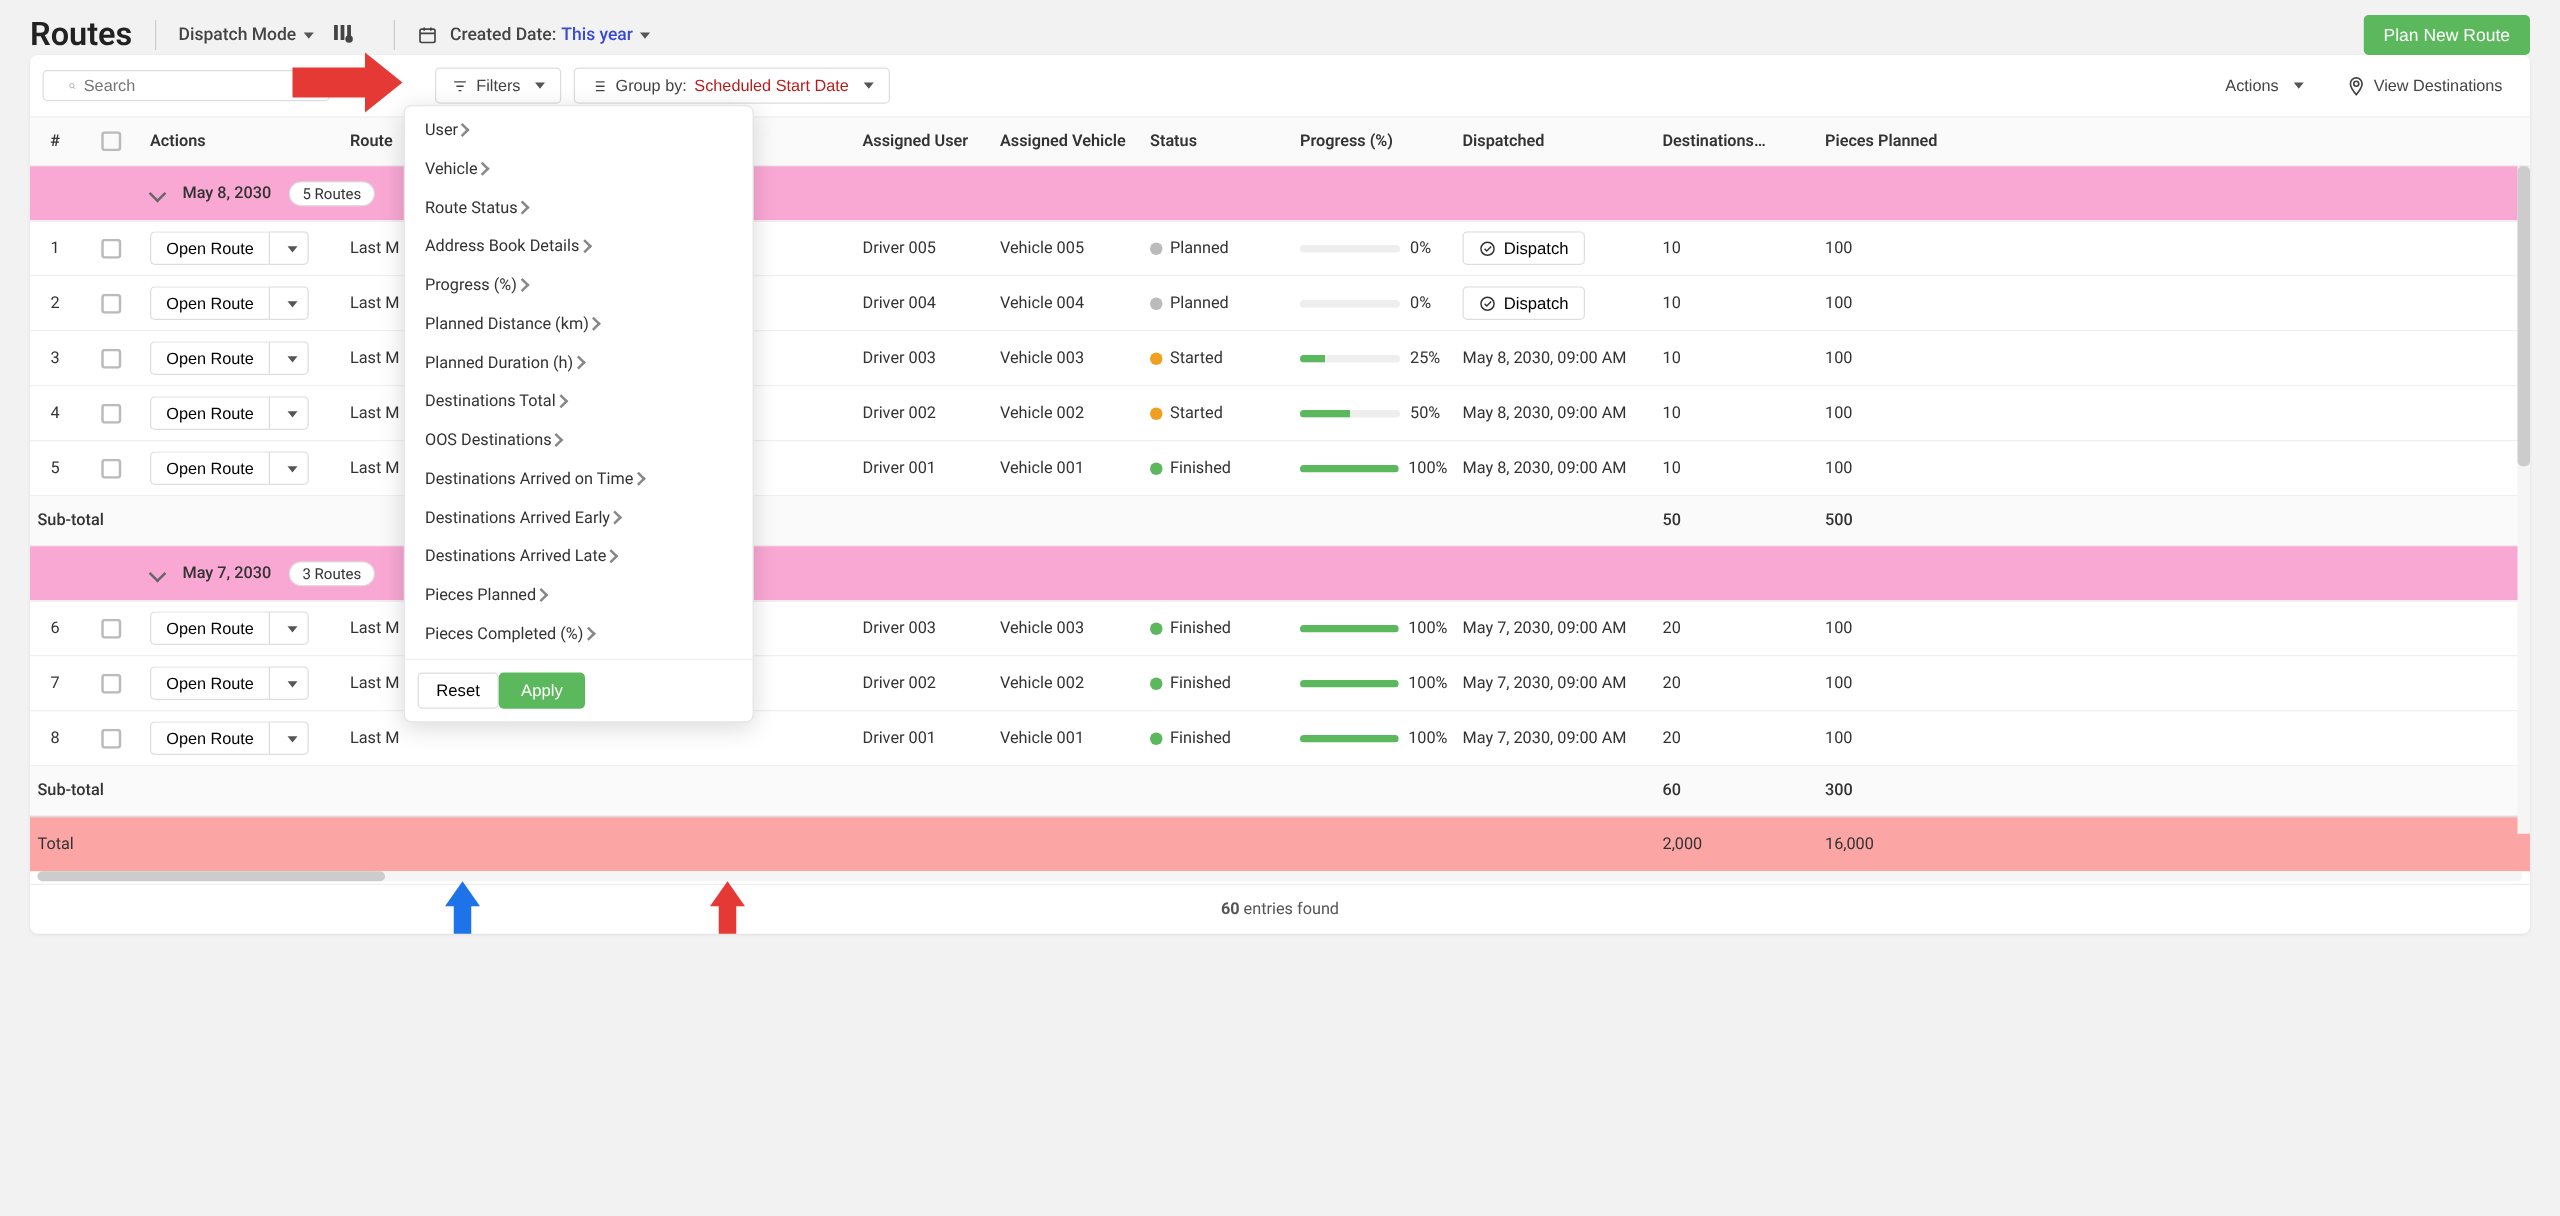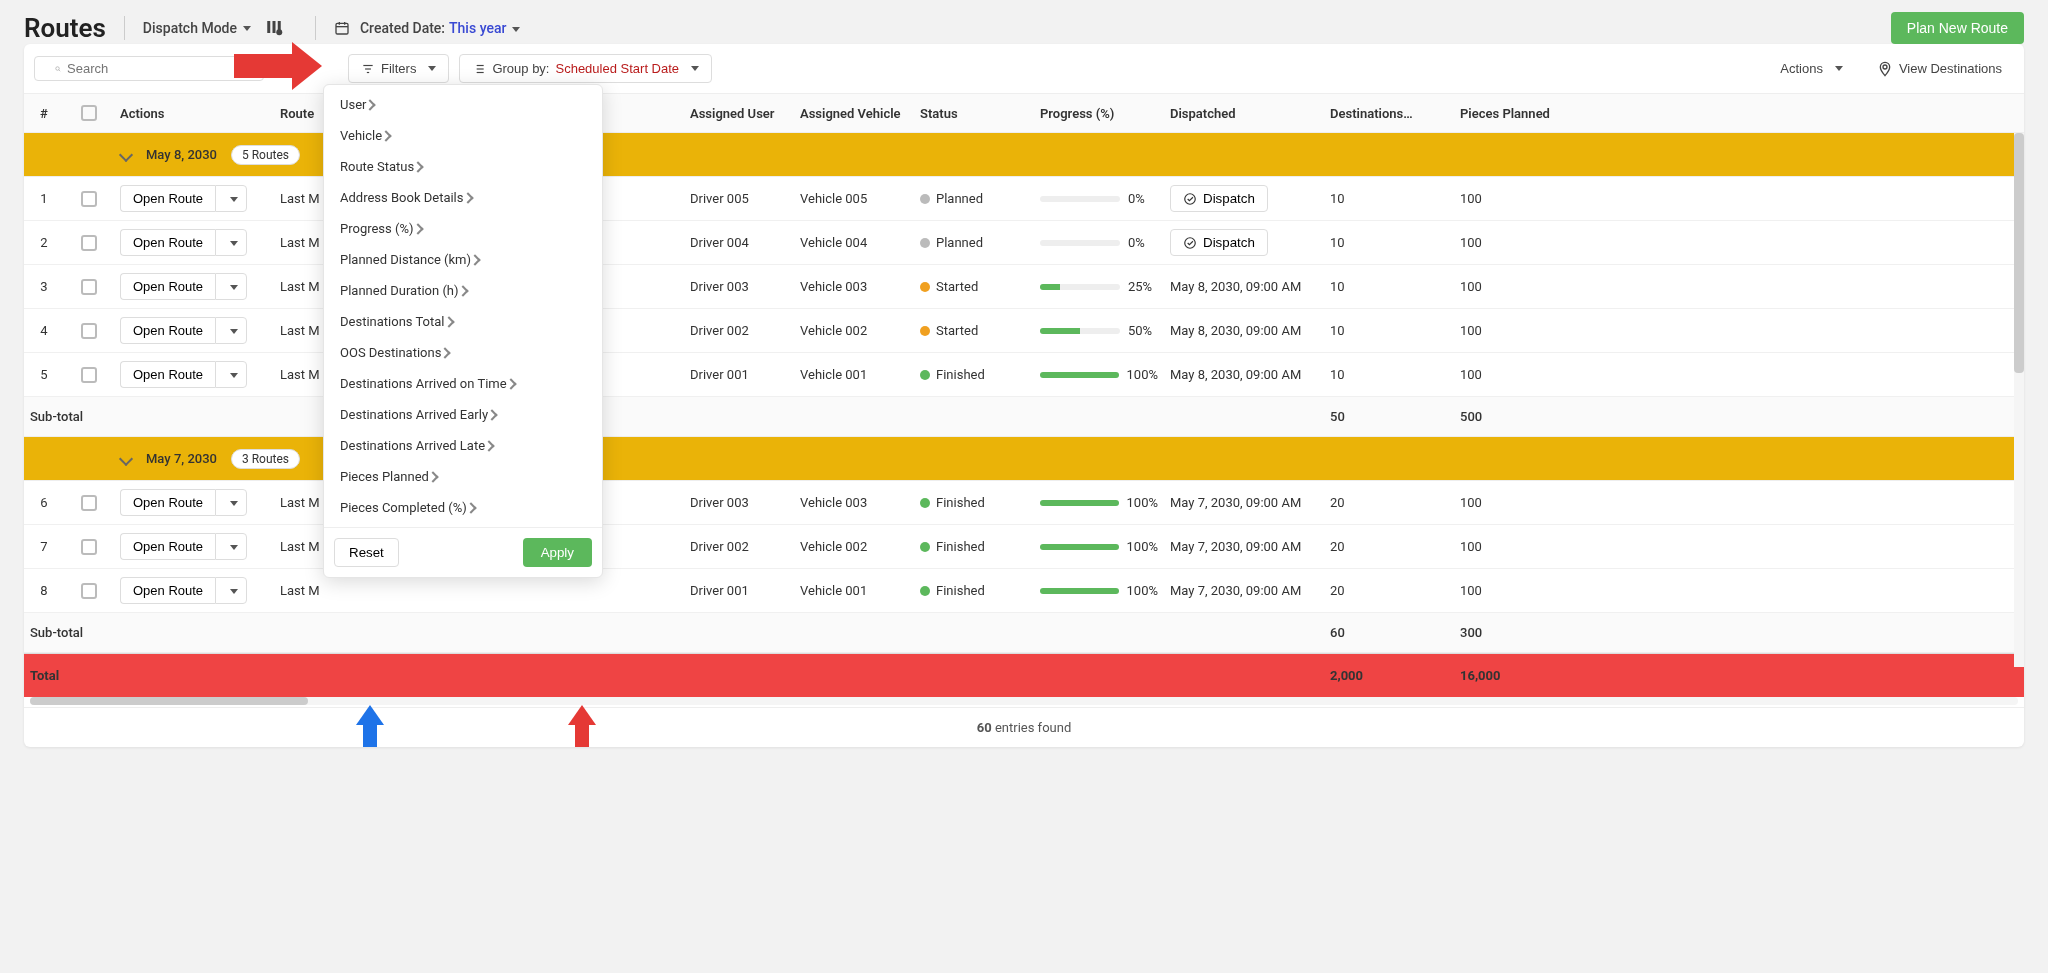--- a/index.html
+++ b/index.html
@@ -21,52 +21,52 @@
 .toolbar { display: flex; align-items: center; padding: 10px 10px; gap: 10px; position: relative; }
 .search-wrap { display: flex; align-items: center; border: 1px solid #ddd; border-radius: 4px; padding: 4px 20px; width: 230px; }
 .search-wrap svg { color: #888; margin-right: 6px; }
 .search-input { border: none; outline: none; font-size: 13px; flex: 1; }
 .pill-btn { display: flex; align-items: center; border: 1px solid #ddd; border-radius: 4px; padding: 6px 12px; cursor: pointer; background: #fff; font-size: 13px; color: #333; gap: 6px; }
 .pill-label { color: #444; font-weight: 500; }
 .pill-value { color: #b91c1c; font-weight: 500; }
 .thead, .trow { display: grid; grid-template-columns: 40px 50px 160px 80px 330px 110px 120px 120px 130px 160px 130px 130px; align-items: center; }
 .thead { background: #fafafa; border-top: 1px solid #eee; border-bottom: 1px solid #eee; font-weight: 600; font-size: 13px; color: #333; height: 40px; }
 .thead > div, .trow > div { padding: 0 6px; white-space: nowrap; overflow: hidden; text-overflow: ellipsis; }
-.group-row { display: flex; align-items: center; background: #eab308; border-bottom: 1px solid #eee; height: 44px; padding-left: 96px; gap: 14px; font-weight: 500; }
+.group-row { display: flex; align-items: center; background: #f9a8d4; border-bottom: 1px solid #eee; height: 44px; padding-left: 96px; gap: 14px; font-weight: 500; }
 .group-count { background: #fff; border: 1px solid #ddd; border-radius: 999px; padding: 2px 10px; font-size: 12px; font-weight: normal; }
 .trow { border-bottom: 1px solid #f0f0f0; height: 44px; }
 .trow .num { text-align: center; }
 .checkbox { width: 16px; height: 16px; border: 2px solid #bbb; border-radius: 3px; margin: auto; cursor: pointer; }
 .open-route { display: flex; align-items: center; }
 .open-route-btn { border: 1px solid #ddd; border-right: none; border-radius: 4px 0 0 4px; padding: 5px 12px; background: #fff; cursor: pointer; font-size: 13px; font-weight: 500; }
 .open-route-dd { border: 1px solid #ddd; border-radius: 0 4px 4px 0; padding: 5px 8px; background: #fff; cursor: pointer; }
 .route-trunc { color: #333; }
 .status { display: flex; align-items: center; gap: 6px; }
 .dot { width: 10px; height: 10px; border-radius: 50%; }
 .dot-grey { background: #bbb; }
 .dot-orange { background: #f0a020; }
 .dot-green { background: #5cb85c; }
 .prog-wrap { display: flex; align-items: center; gap: 8px; }
 .prog-bar { width: 80px; height: 6px; background: #eee; border-radius: 3px; overflow: hidden; }
 .prog-fill { height: 100%; background: #5cb85c; }
 .dispatch-btn { border: 1px solid #ddd; border-radius: 4px; padding: 5px 12px; background: #fff; cursor: pointer; display: inline-flex; align-items: center; gap: 6px; font-weight: 500; }
 .subtotal-row { display: grid; grid-template-columns: 40px 50px 160px 80px 330px 110px 120px 120px 130px 160px 130px 130px; background: #fafafa; border-bottom: 1px solid #eee; height: 40px; align-items: center; font-weight: 500; }
 .subtotal-row > div { padding: 0 6px; }
-.total-row { display: grid; grid-template-columns: 40px 50px 160px 80px 330px 110px 120px 120px 130px 160px 130px 130px; background: #ef4444; border-top: 1px solid #ddd; height: 44px; align-items: center; font-weight: 700; }
+.total-row { display: grid; grid-template-columns: 40px 50px 160px 80px 330px 110px 120px 120px 130px 160px 130px 130px; background: #fca5a5; border-top: 1px solid #ddd; height: 44px; align-items: center; font-weight: 400; }
 .total-row > div { padding: 0 6px; }
 .footer { text-align: center; padding: 12px; color: #555; border-top: 1px solid #eee; }
 .scrollbar-area { height: 10px; padding: 0 6px; }
 .scrollbar-track { height: 8px; background: #f5f5f5; border-radius: 4px; position: relative; }
 .scrollbar-thumb { position: absolute; left: 0; width: 14%; height: 8px; background: #ccc; border-radius: 4px; }
 
 
 .filter-dd { position: absolute; top: 40px; left: 299px; width: 280px; background: #fff; border: 1px solid #e5e5e5; border-radius: 6px; box-shadow: 0 4px 20px rgba(0,0,0,0.15); z-index: 100; }
 .filter-list { max-height: 460px; overflow-y: auto; padding: 4px 0; }
 .filter-item { display: flex; align-items: center; justify-content: flex-start; padding: 8px 16px; cursor: pointer; font-size: 13px; }
-.filter-footer { display: flex; justify-content: space-between; padding: 10px; border-top: 1px solid #eee; }
+.filter-footer { display: flex; padding: 10px; border-top: 1px solid #eee; }
 .reset-btn { border: 1px solid #ddd; background: #fff; border-radius: 4px; padding: 6px 14px; cursor: pointer; }
 .apply-btn { border: none; background: #5cb85c; color: #fff; border-radius: 4px; padding: 6px 18px; cursor: pointer; }
 
 
 .arrow-red-right { position: absolute; left: 210px; top: -2px; width: 90px; height: 48px; }
 .arrow-red-right::before { content:""; position:absolute; left:0; top:12px; width:60px; height:24px; background:#e53935; }
 .arrow-red-right::after { content:""; position:absolute; left:58px; top:0; width:0; height:0; border-top:24px solid transparent; border-bottom:24px solid transparent; border-left:30px solid #e53935; }
 .arrow-up { position:absolute; width:24px; height:48px; }
 .arrow-up::before { content:""; position:absolute; left:0; top:0; width:0; height:0; border-left:14px solid transparent; border-right:14px solid transparent; border-bottom:20px solid var(--ac); }
 .arrow-up::after { content:""; position:absolute; left:7px; top:18px; width:14px; height:30px; background:var(--ac); }

